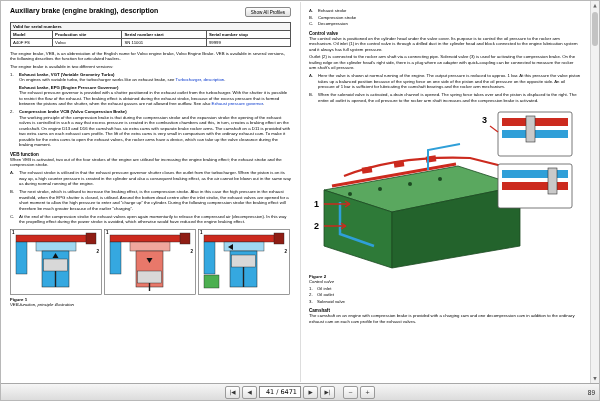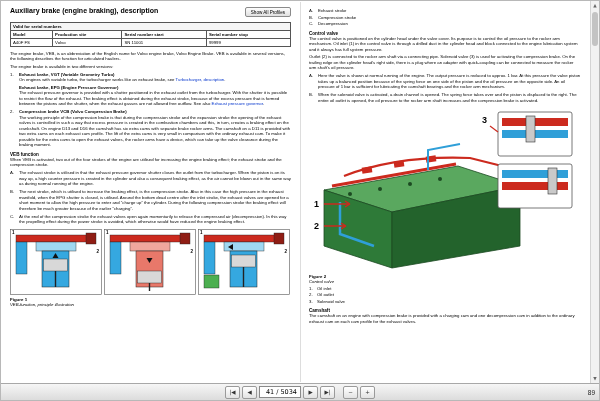--- a/index.html
+++ b/index.html
@@ -290,21 +290,21 @@
     <div class="sb-thumb"></div>
     <div class="sb-arrow sb-down">▼</div>
   </div>
 
   <div class="toolbar">
     <button class="tb-btn">|◀</button>
     <button class="tb-btn">◀</button>
     <div class="pagebox">
       <span>41</span>
       <span>/</span>
-      <span>5034</span>
+      <span>6471</span>
     </div>
     <button class="tb-btn">▶</button>
     <button class="tb-btn">▶|</button>
     <button class="tb-btn" style="margin-left:6px;">−</button>
     <button class="tb-btn">+</button>
     <span class="zoom-label">89</span>
   </div>
 </div>
 
 </body></html>

